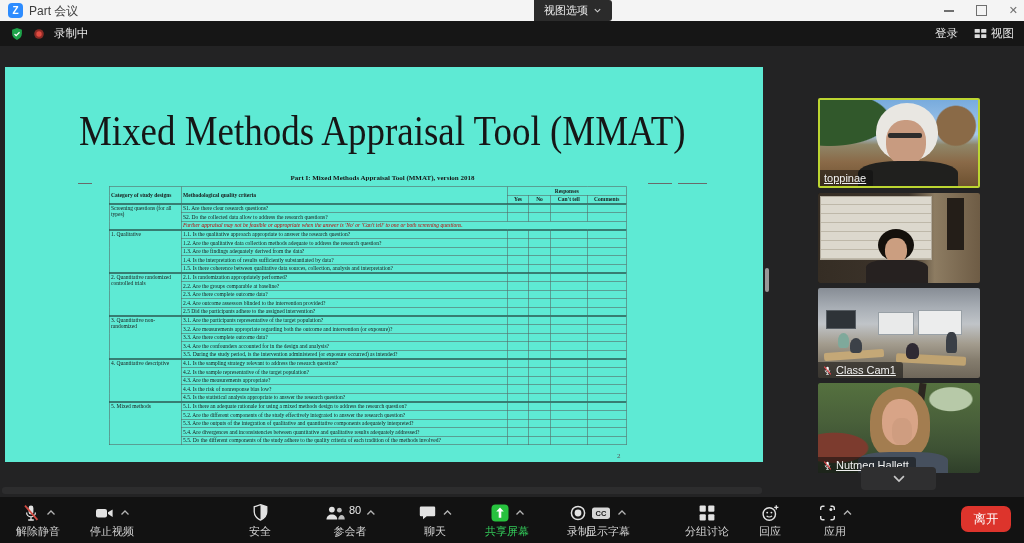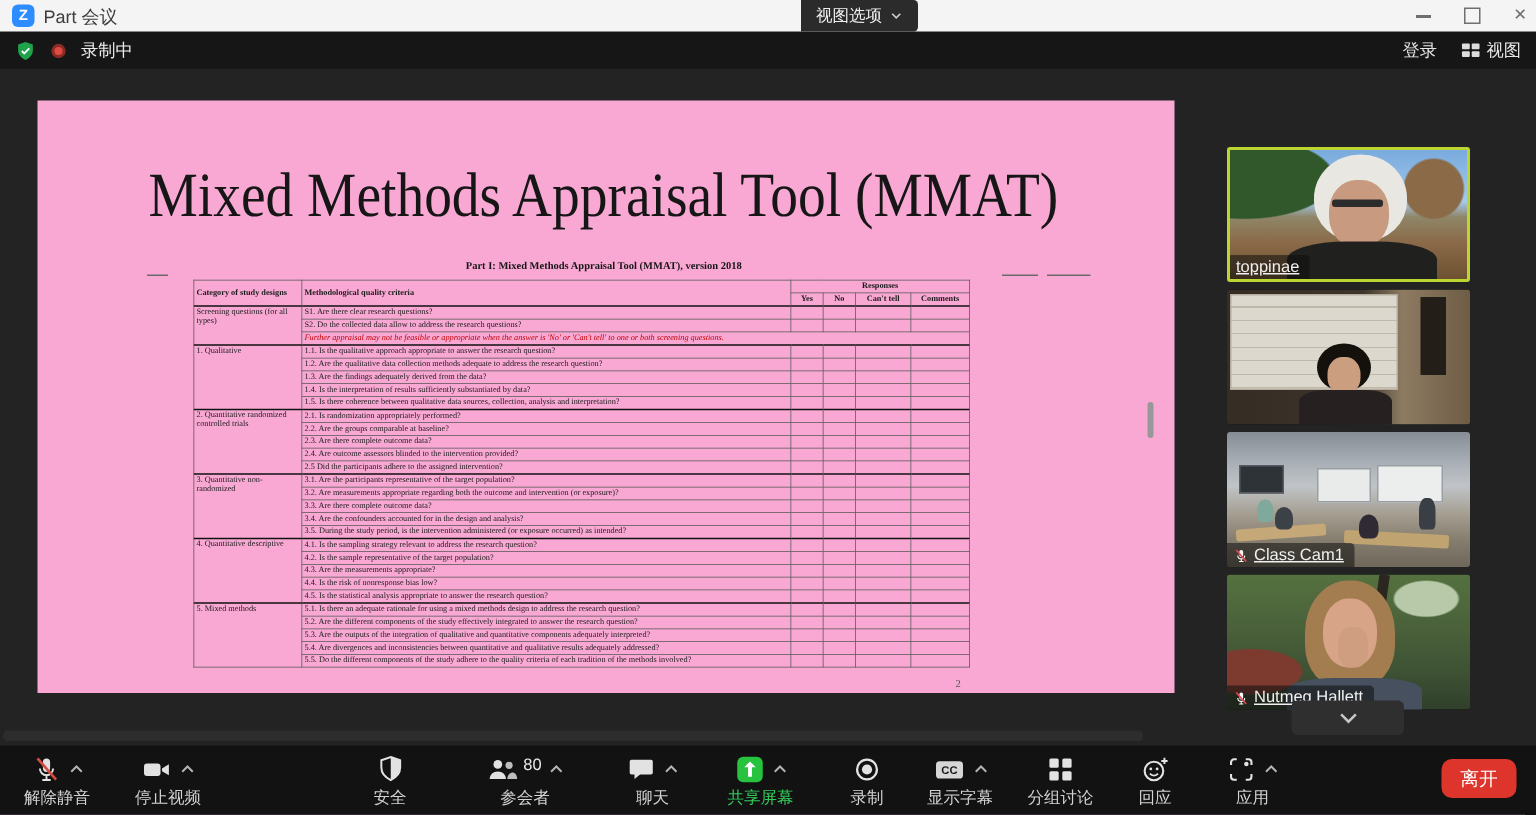--- a/index.html
+++ b/index.html
@@ -21,21 +21,21 @@
 
   
   .infobar{position:absolute;top:21px;left:0;width:1024px;height:25px;background:#161616;z-index:29;}
   .ib-left{position:absolute;left:10px;top:0;height:25px;display:flex;align-items:center;gap:9px;}
   .ib-right{position:absolute;right:10px;top:0;height:25px;display:flex;align-items:center;gap:16px;color:#e6e6e6;font-size:11.5px;}
   .rec-label{color:#ededed;font-size:11.5px;}
   .ib-view{display:flex;align-items:center;gap:4px;cursor:pointer;}
   .ib-login{cursor:pointer;}
 
   
-  .doc{position:absolute;left:5px;top:67px;width:758px;height:395px;background:#f9a8d4;z-index:5;margin-left:20px;}
+  .doc{position:absolute;left:5px;top:67px;width:758px;height:395px;background:#5eead4;z-index:5;}
   .doc-title{position:absolute;left:74px;top:40px;font-family:"Liberation Serif",serif;font-size:42px;color:#161616;
     white-space:nowrap;transform:scaleX(0.88);transform-origin:0 0;}
   .rule{position:absolute;height:1px;background:#6a6a6a;top:116px;}
   .rule-l{left:73px;width:14px;}
   .rule-r1{left:643px;width:24px;}
   .rule-r2{left:673px;width:29px;}
   .doc-scale{position:absolute;left:104px;top:107px;width:1036px;transform:scale(0.5);transform-origin:0 0;}
   .doc-caption{width:1034px;text-align:center;padding-left:60px;box-sizing:border-box;
     font-family:"Liberation Serif",serif;font-size:14px;font-weight:bold;color:#161616;margin-bottom:9px;}
   .mmat{border-collapse:collapse;width:1034px;table-layout:fixed;font-family:"Liberation Serif",serif;
@@ -568,21 +568,21 @@
       <div class="tb-iconrow">
         <span class="icon">
           <svg width="20" height="20" viewBox="0 0 20 20">
             <circle cx="10" cy="10" r="6.6" fill="none" stroke="#e2e2e2" stroke-width="1.5"></circle>
             <circle cx="10" cy="10" r="3.4" fill="#e2e2e2"></circle>
           </svg>
         </span>
       </div>
       <div class="tb-label">录制</div>
     </div>
-    <div class="tb-item" style="left: 640px;">
+    <div class="tb-item" style="left: 608px;">
       <div class="tb-iconrow">
         <span class="icon">
           <svg width="22" height="20" viewBox="0 0 22 20">
             <rect x="2" y="4.5" width="18" height="11.5" rx="2.4" fill="#d6d6d6"></rect>
             <text x="11" y="13.3" font-size="7.5" font-weight="bold" text-anchor="middle" fill="#171717" font-family="Liberation Sans, sans-serif">CC</text>
           </svg>
         </span>
         <span class="icon">
           <svg width="10" height="9" viewBox="0 0 20 14">
             <path d="M3 11l7-7 7 7" stroke="#b4b4b4" stroke-width="2.6" fill="none"></path>

